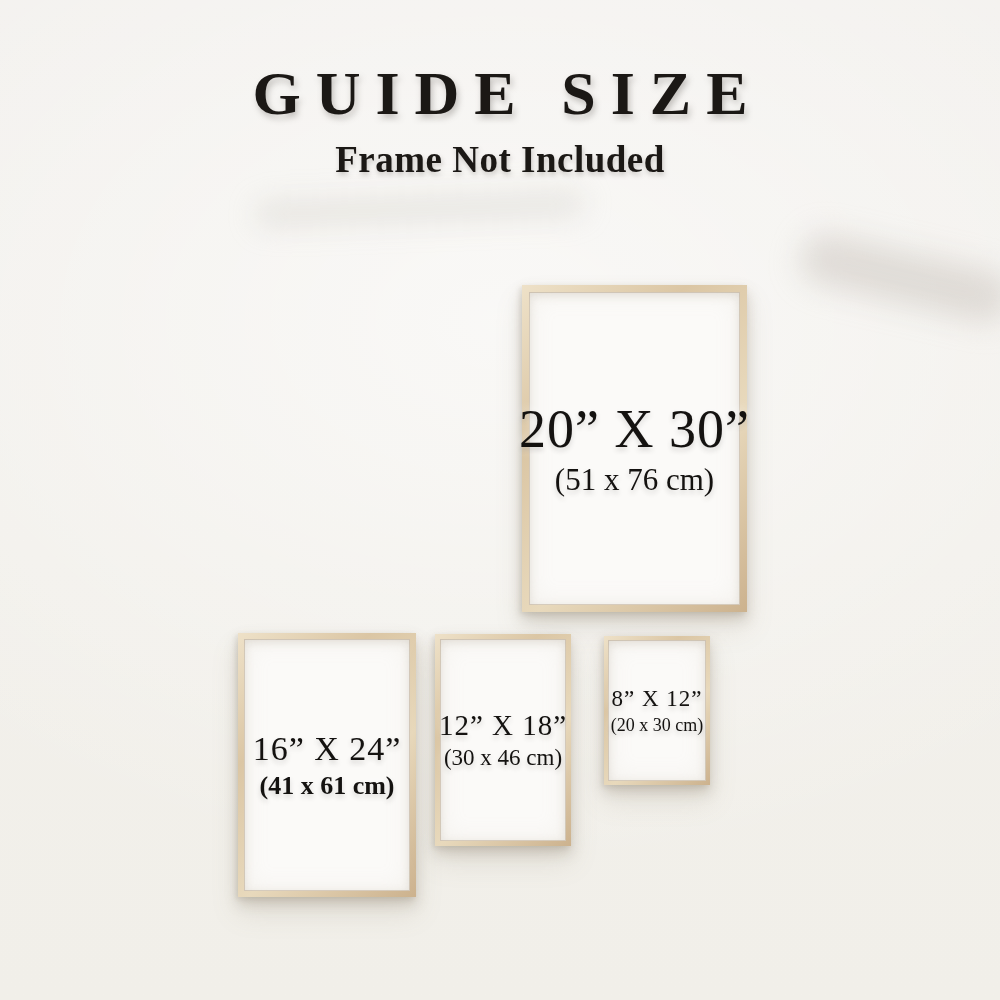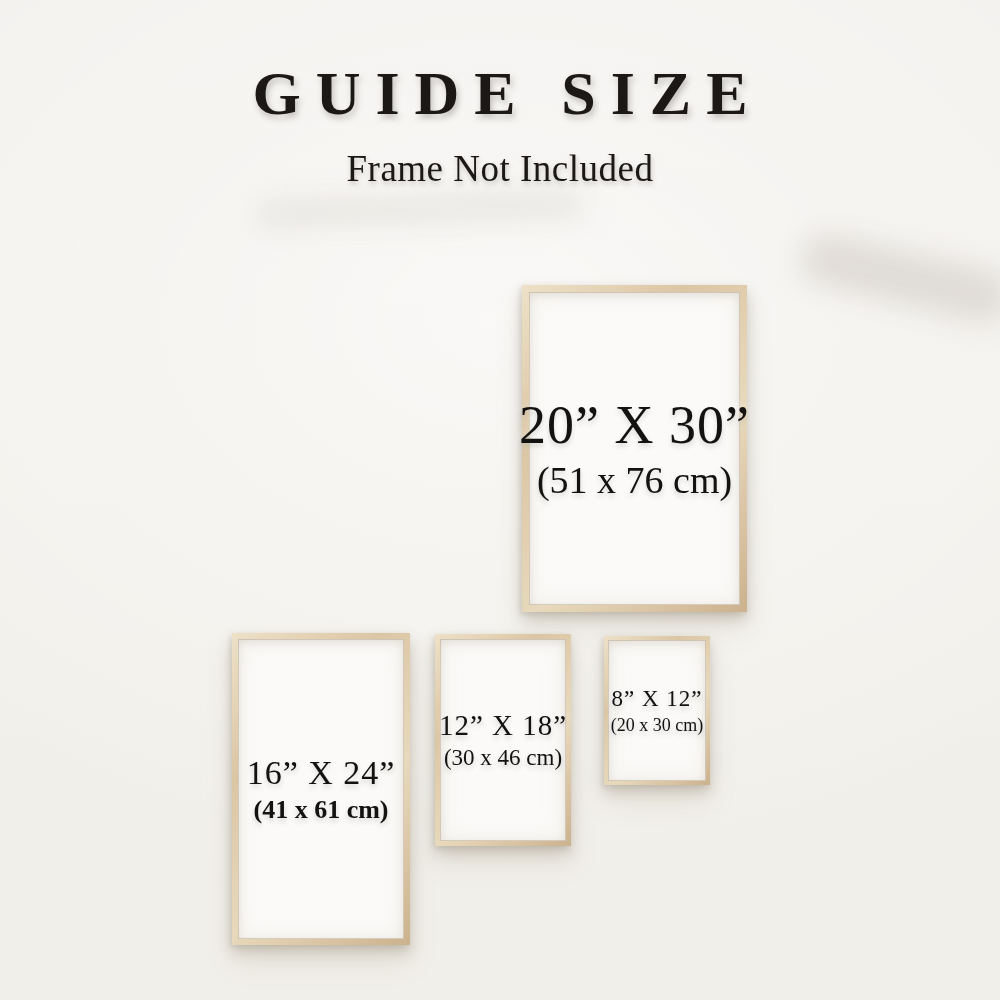--- a/index.html
+++ b/index.html
@@ -24,22 +24,22 @@
   .header{position:absolute;left:0;top:58px;width:1000px;text-align:center;}
   .title{
     margin:0;
     font-size:62px;font-weight:600;
     letter-spacing:15px;
     padding-left:15px; 
     text-shadow:2px 4px 6px rgba(95,90,82,0.35);
     white-space:nowrap;
   }
   .subtitle{
-    margin:18px 0 0 0;
-    font-size:37px;font-weight:400;
+    margin:9px 0 0 0;
+    font-size:37px;font-weight:700;
     letter-spacing:0.5px;
     text-shadow:1px 3px 5px rgba(95,90,82,0.30);
   }
 
   .frame{
     position:absolute;
     box-sizing:border-box;
     background:linear-gradient(135deg,#eee1c8 0%,#dbc6a4 30%,#e8d9bc 62%,#ccb28e 100%);
     box-shadow:
       0 7px 12px rgba(140,128,108,0.30),
@@ -62,26 +62,26 @@
     color:#141210;
     text-shadow:0 0 12px rgba(255,255,255,0.85), 0 3px 5px rgba(60,55,48,0.22);
     white-space:nowrap;
   }
   .size-in{font-weight:500;letter-spacing:1px;}
   .size-cm{font-weight:500;margin-top:3px;}
 
   
   .f1{left:228px;top:231px;width:261px;height:381px;padding:7px;}
   .f2{left:522px;top:285px;width:225px;height:327px;padding:7px;}
-  .f3{left:232px;top:633px;width:178px;height:312px;padding:6px;}
+  .f3{left:238px;top:633px;width:178px;height:264px;padding:6px;}
   .f4{left:435px;top:634px;width:136px;height:212px;padding:5px;}
   .f5{left:604px;top:636px;width:106px;height:149px;padding:4px;}
 
   .f1 .size-in{font-size:44px;} .f1 .size-cm{font-size:32px;}
-  .f2 .size-in{font-size:54px;} .f2 .size-cm{font-size:38px;}
+  .f2 .size-in{font-size:54px;} .f2 .size-cm{font-size:31px;}
   .f3 .size-in{font-size:34px;} .f3 .size-cm{font-size:26px;font-weight:bold;}
   .f4 .size-in{font-size:29px;} .f4 .size-cm{font-size:23px;}
   .f5 .size-in{font-size:23px;text-align:center;} .f5 .size-cm{font-size:18px;}
 </style>
 </head>
 <body>
 
 <div class="stage">
 
   <div class="wall-shadow shadow-top"></div>

